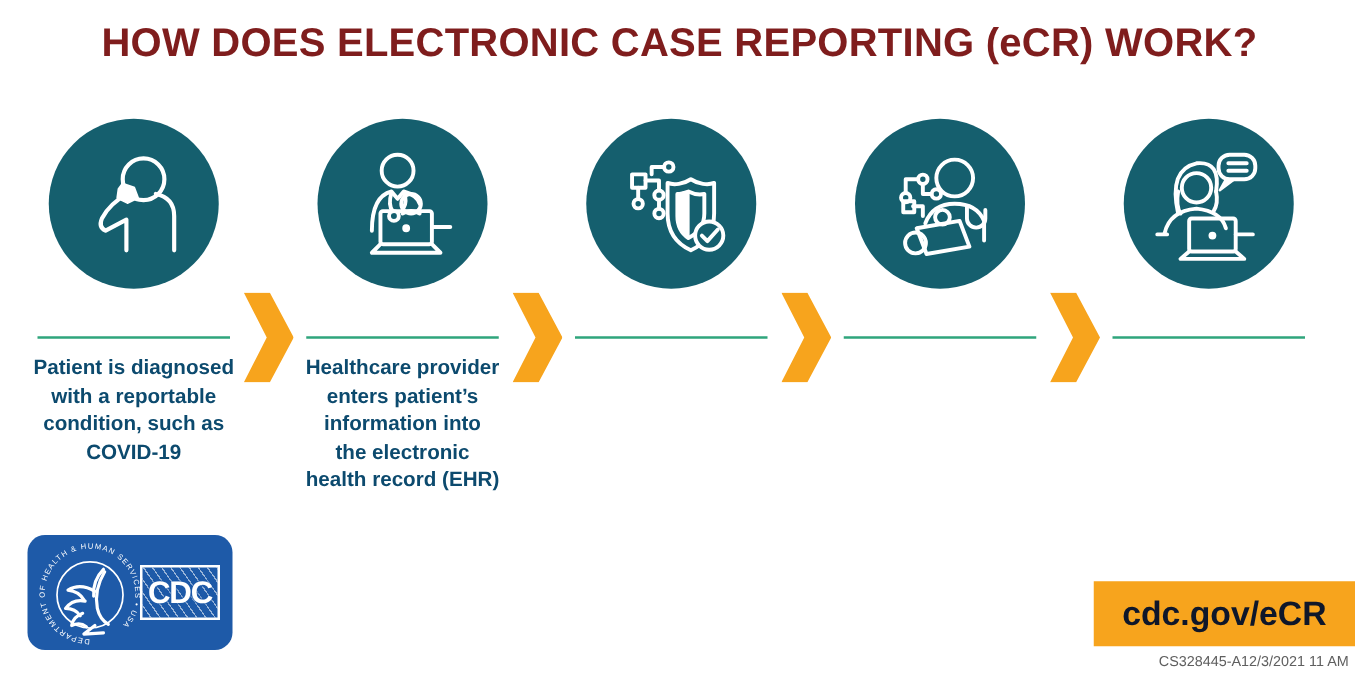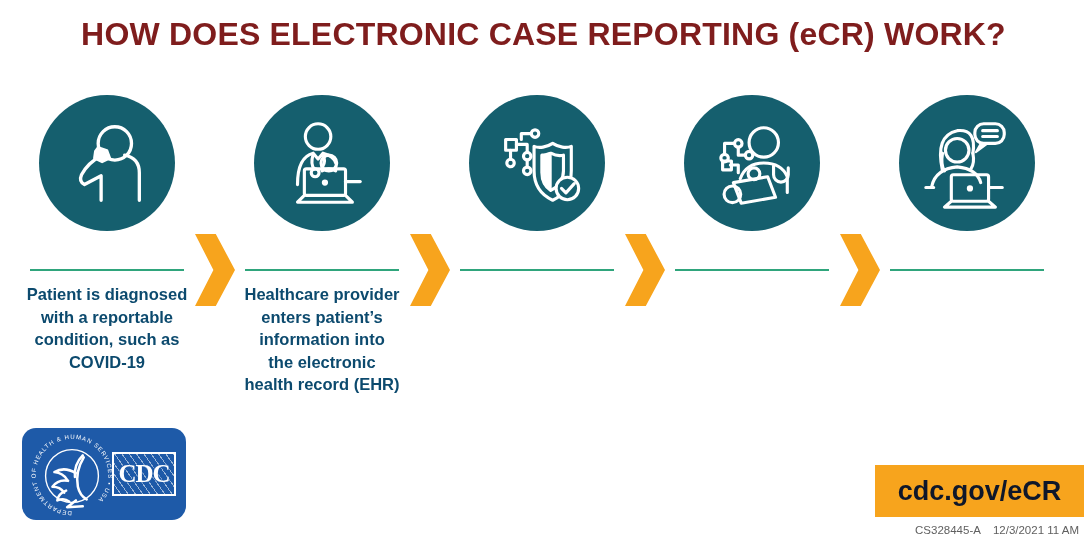--- a/index.html
+++ b/index.html
@@ -27,33 +27,33 @@
   }
   .logo{
     position:absolute;left:22px;top:428px;width:164px;height:92px;
     background:#1E5AA8;border-radius:14px;
   }
   .seal{position:absolute;left:4px;top:2px;}
   .cdc-box{
     position:absolute;right:10px;top:24px;width:64px;height:44px;
     border:2px solid #fff;box-sizing:border-box;
     background:repeating-linear-gradient(55deg, rgba(255,255,255,0) 0 5px, rgba(255,255,255,.55) 5px 6px);
-    display:flex;align-items:center;justify-content:center;font-family:Liberation Serif, serif;
+    display:flex;align-items:center;justify-content:center;
   }
   .cdc-box span{font-size:25px;font-weight:bold;color:#fff;letter-spacing:-1px;
     text-shadow:0 0 3px #1E5AA8, 0 0 3px #1E5AA8;}
   .cta{
     position:absolute;left:875px;top:465px;width:209px;height:52px;background:#F7A41D;
     display:flex;align-items:center;justify-content:center;cursor:pointer;
   }
   .cta span{font-size:27px;font-weight:bold;color:#0f172a;}
   .footnote{
     position:absolute;right:8px;top:524px;font-size:11.5px;color:#5F5F5F;
   }
-  .footnote .ts{margin-left:12px;}
+  .footnote .ts{margin-left:0;}
   svg.icon{display:block;}
 </style>
 </head>
 <body>
 
 <div class="canvas">
 
   <h1 class="title">HOW DOES ELECTRONIC CASE REPORTING (eCR) WORK?</h1>
 
   <div class="step" style="left:-1px;">

